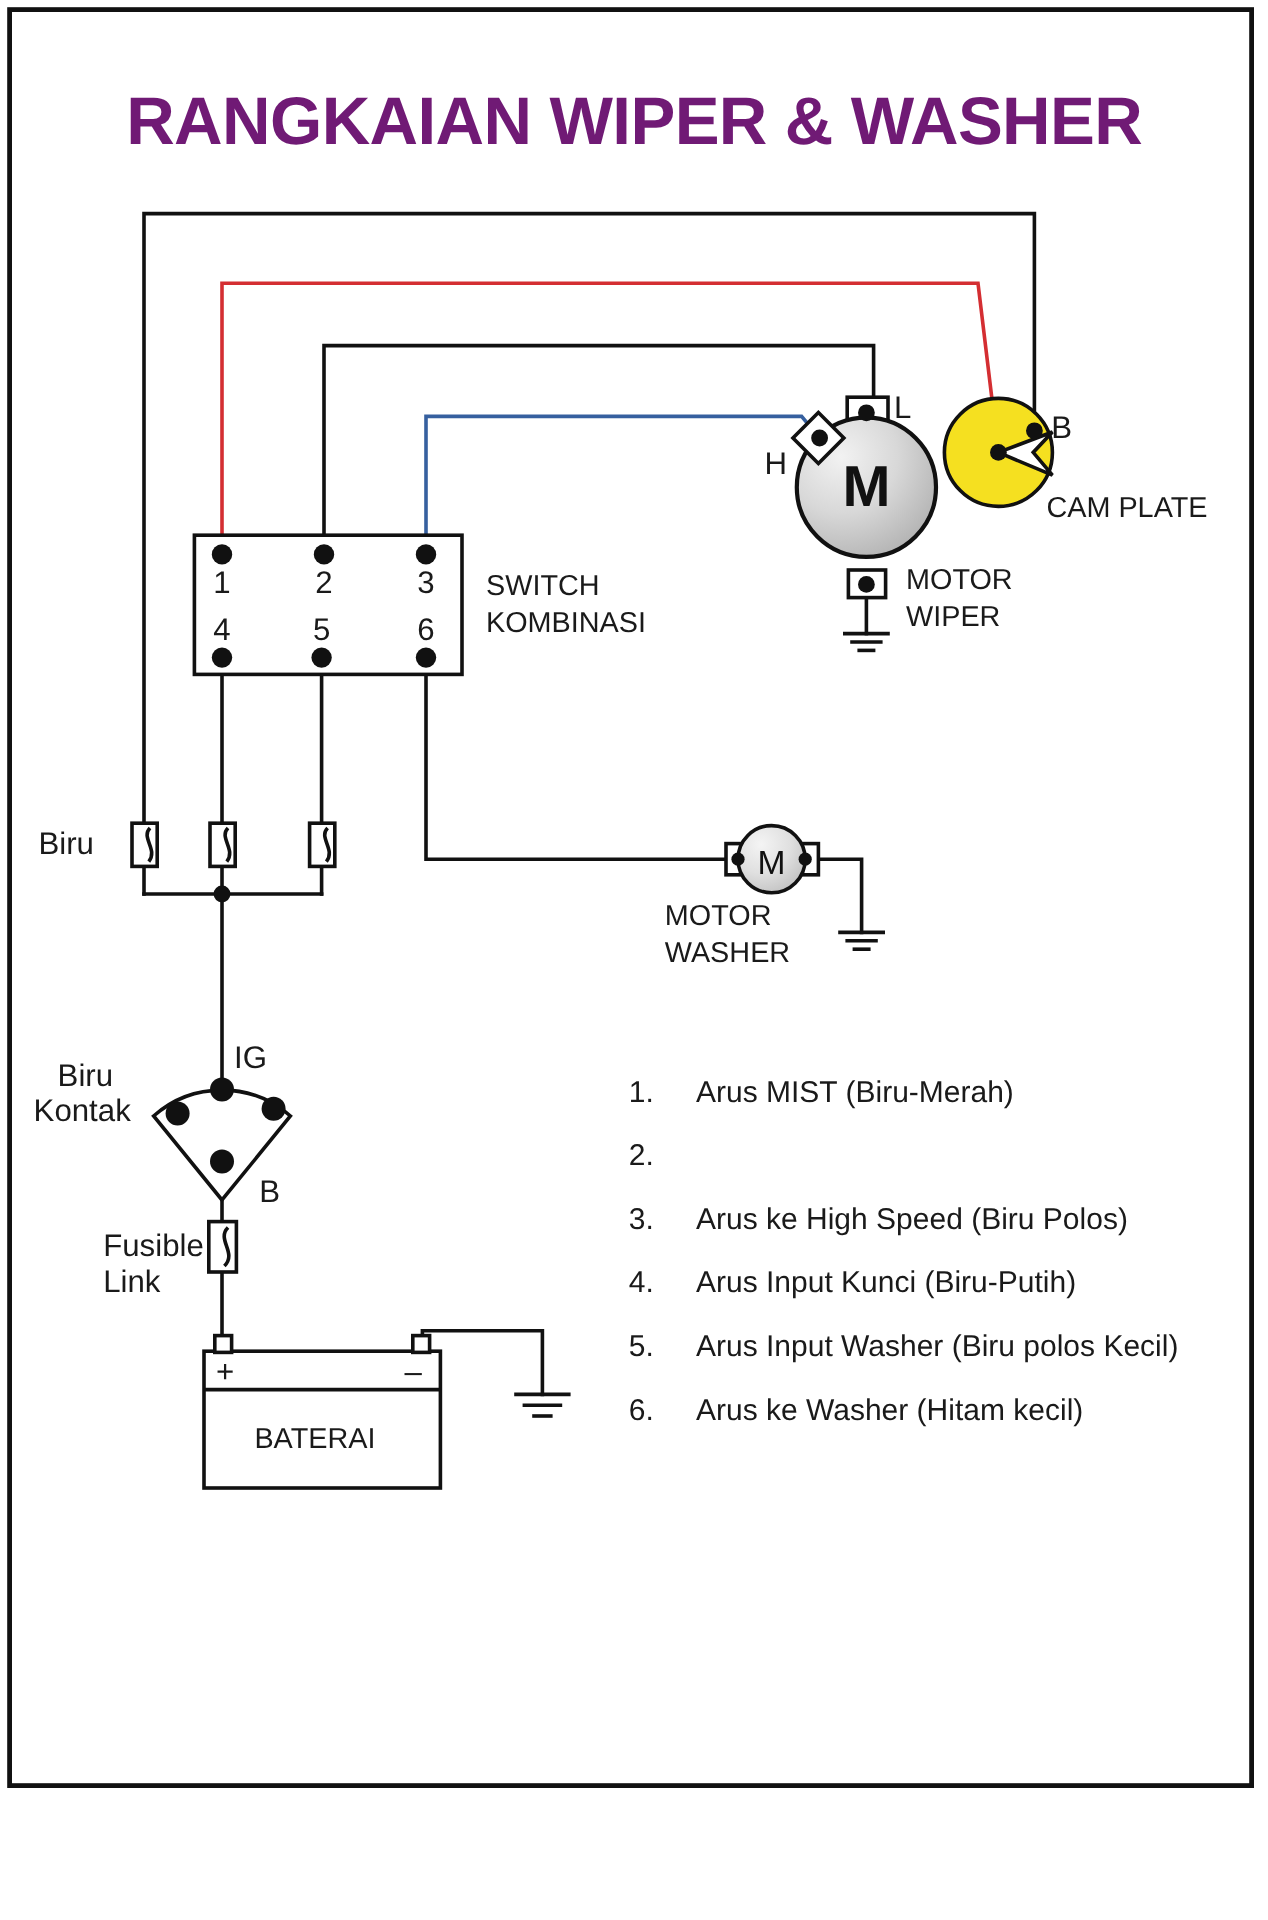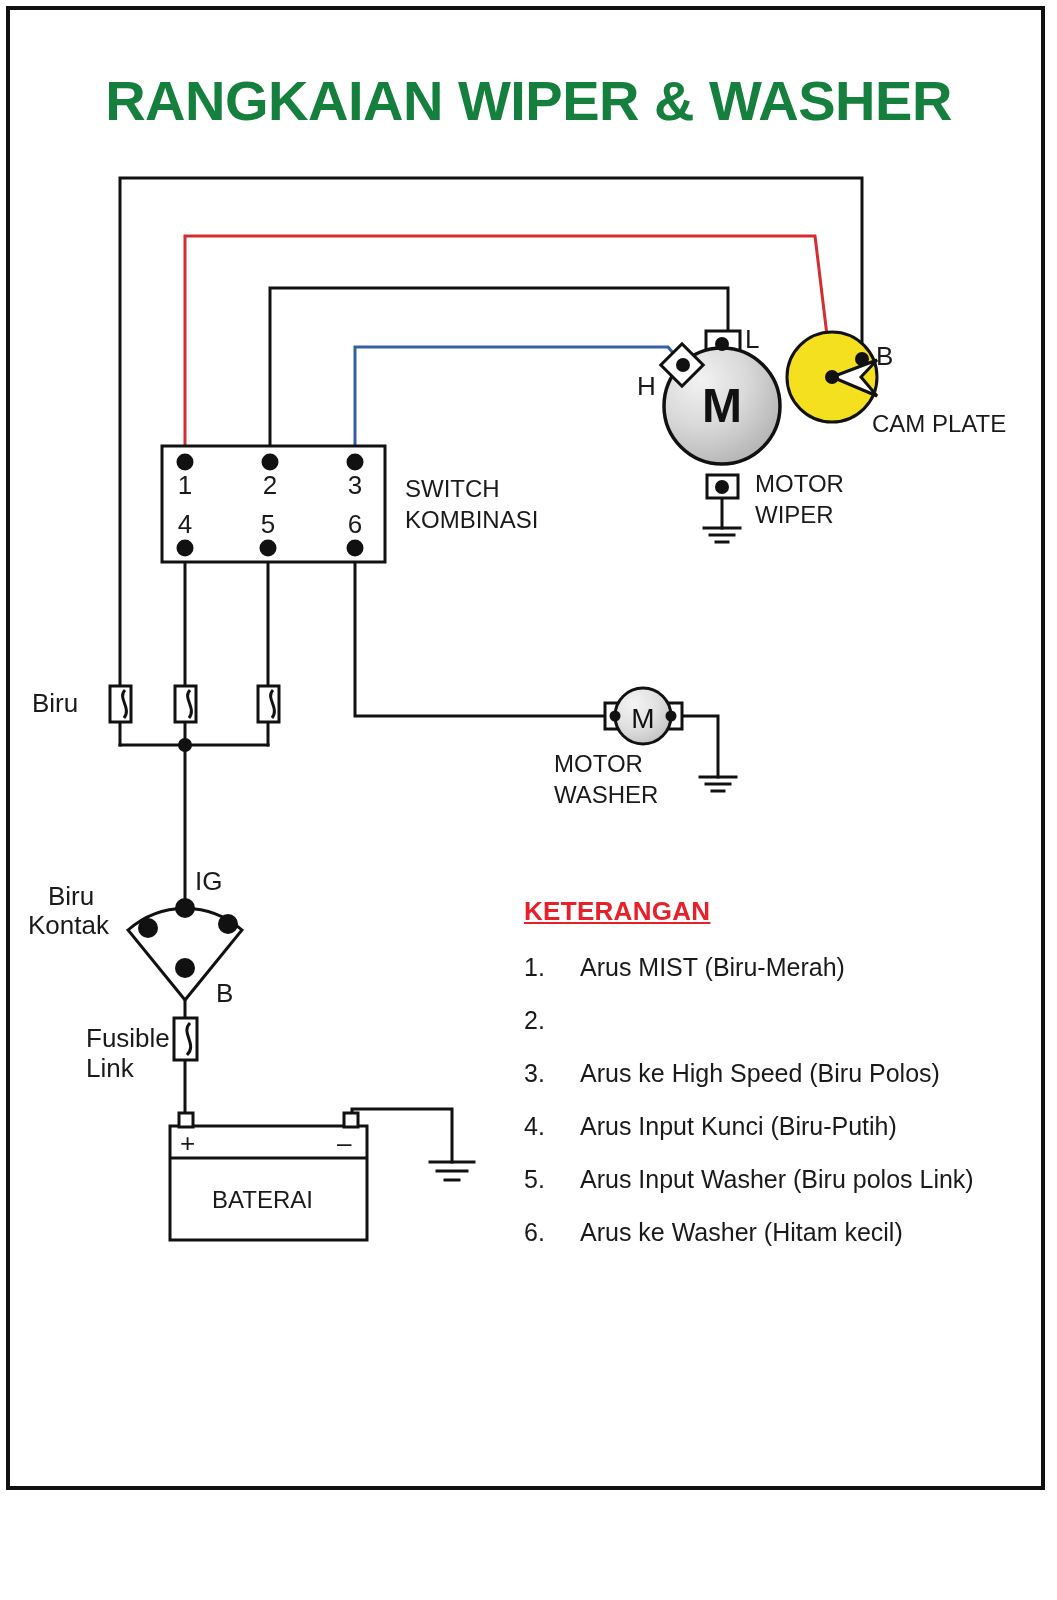--- a/index.html
+++ b/index.html
@@ -27,21 +27,21 @@
     pointer-events:none;
   }
   
   #title{
     position:absolute;
     left:0;top:68px;width:1057px;
     text-align:center;
     font-size:56px;
     font-weight:bold;
     letter-spacing:-0.5px;
-    color:#15803d;
+    color:#701a75;
     white-space:nowrap;
   }
   
   #schematic{
     position:absolute;left:0;top:0;width:1057px;height:1600px;
   }
   
   .lbl{
     position:absolute;
     font-family:"Liberation Sans", sans-serif;
@@ -288,40 +288,39 @@
   <div class="lbl lbl-26" style="left:216px;top:978px;">B</div>
 
   <div class="lbl lbl-26" style="left:86px;top:1023px;text-align:center;">Fusible</div>
   <div class="lbl lbl-26" style="left:86px;top:1053px;">Link</div>
 
   <div class="lbl lbl-26" style="left:180px;top:1128px;">+</div>
   <div class="lbl lbl-26" style="left:337px;top:1128px;">–</div>
   <div class="lbl lbl-28" style="left:212px;top:1186px;">BATERAI</div>
 
   <div id="legend">
-    <div id="legend-title">KETERANGAN</div>
 
     <div class="leg-row">
       <span class="leg-num">1.</span>
       <span class="leg-txt">Arus MIST (Biru-Merah)</span>
     </div>
     <div class="leg-row">
       <span class="leg-num">2.</span>
     </div>
     <div class="leg-row">
       <span class="leg-num">3.</span>
       <span class="leg-txt">Arus ke High Speed (Biru Polos)</span>
     </div>
     <div class="leg-row">
       <span class="leg-num">4.</span>
       <span class="leg-txt">Arus Input Kunci (Biru-Putih)</span>
     </div>
     <div class="leg-row">
       <span class="leg-num">5.</span>
-      <span class="leg-txt">Arus Input Washer (Biru polos Link)</span>
+      <span class="leg-txt">Arus Input Washer (Biru polos Kecil)</span>
     </div>
     <div class="leg-row">
       <span class="leg-num">6.</span>
       <span class="leg-txt">Arus ke Washer (Hitam kecil)</span>
     </div>
   </div>
 
 </div>
 
 </body></html>

